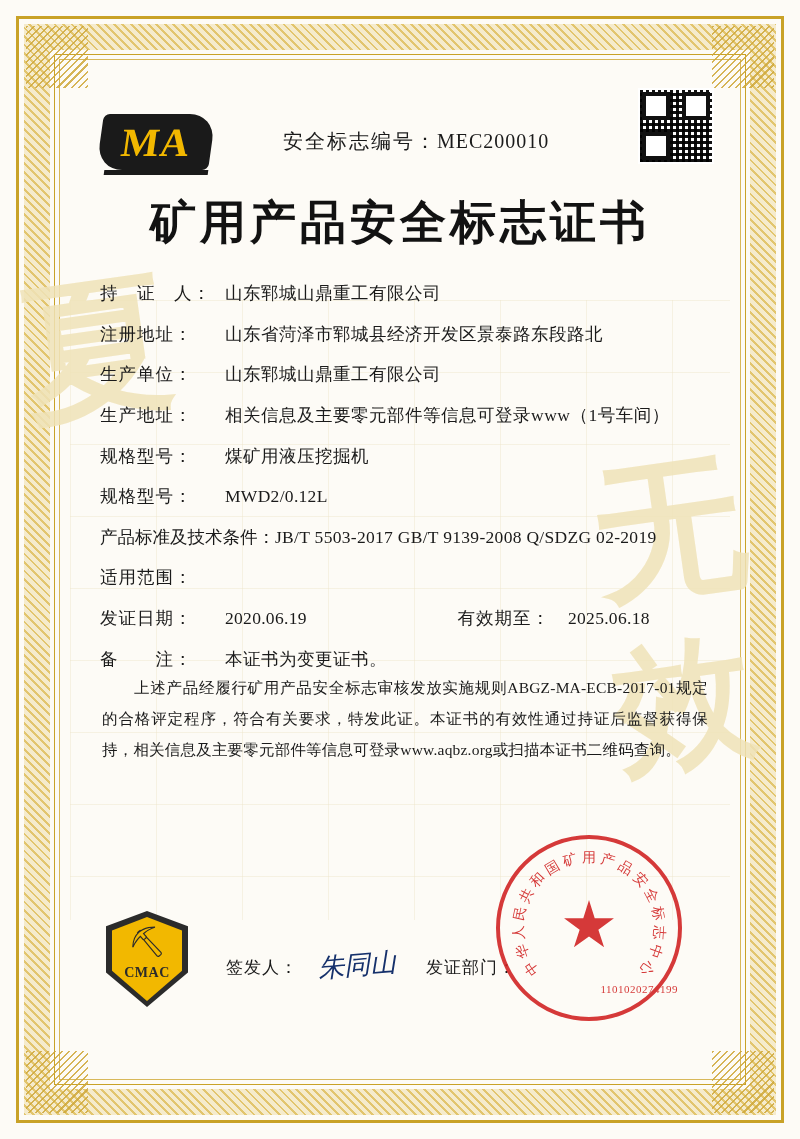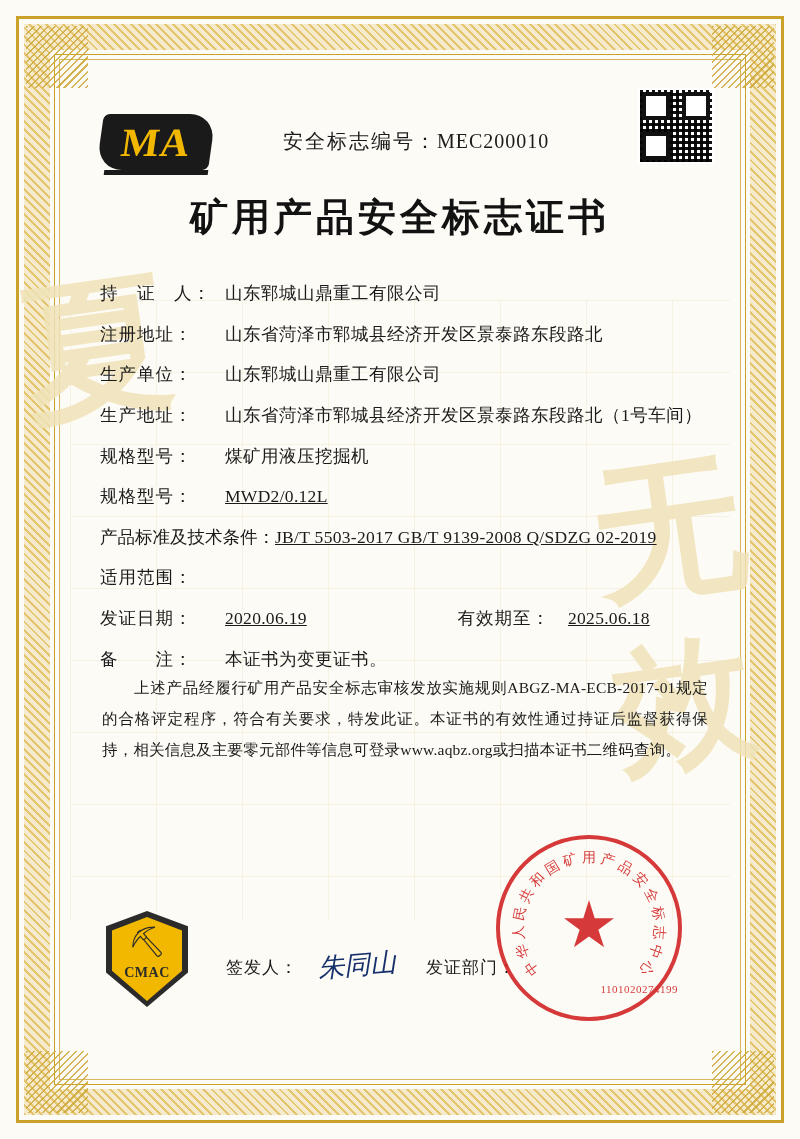--- a/index.html
+++ b/index.html
@@ -172,21 +172,21 @@
   .cert-no .label { letter-spacing: 2px; }
   .cert-no .value { font-family: "Liberation Serif", serif; }
 
   
   .cert-title {
     position: absolute;
     left: 0; right: 0; top: 120px;
     text-align: center;
     font-family: "Liberation Serif", serif;
     font-weight: bold;
-    font-size: 38px;
+    font-size: 46px;
     letter-spacing: 4px;
     color: #121212;
   }
 
   
   .fields {
     position: absolute;
     left: 22px; right: 8px; top: 210px;
   }
   .row {
@@ -202,21 +202,21 @@
     flex: 0 0 auto;
     width: 125px;
     letter-spacing: 1px;
     white-space: nowrap;
   }
   .row .k.wide { width: 175px; letter-spacing: 0px; }
   .row .v {
     flex: 1 1 auto;
     letter-spacing: .5px;
   }
-  .row .v.mono { font-family: "Liberation Serif", serif; letter-spacing: .3px; text-decoration: underline; }
+  .row .v.mono { font-family: "Liberation Serif", serif; letter-spacing: .3px; }
   .row.two-col .k2 {
     flex: 0 0 auto;
     width: 110px;
     letter-spacing: 1px;
     white-space: nowrap;
     text-align: right;
     padding-right: 18px;
   }
   .row.two-col .v1 { flex: 0 0 215px; }
   .row.two-col .v2 { flex: 1 1 auto; }
@@ -390,21 +390,21 @@
         <div class="v">山东省菏泽市郓城县经济开发区景泰路东段路北</div>
       </div>
 
       <div class="row">
         <div class="k">生产单位：</div>
         <div class="v">山东郓城山鼎重工有限公司</div>
       </div>
 
       <div class="row">
         <div class="k">生产地址：</div>
-        <div class="v">山东省菏泽市郓城县经济开发区景泰路东段路北（1号车间）</div>
+        <div class="v">相关信息及主要零元部件等信息可登录www（1号车间）</div>
       </div>
 
       <div class="row">
         <div class="k">规格型号：</div>
         <div class="v">煤矿用液压挖掘机</div>
       </div>
 
       <div class="row">
         <div class="k">规格型号：</div>
         <div class="v mono">MWD2/0.12L</div>

